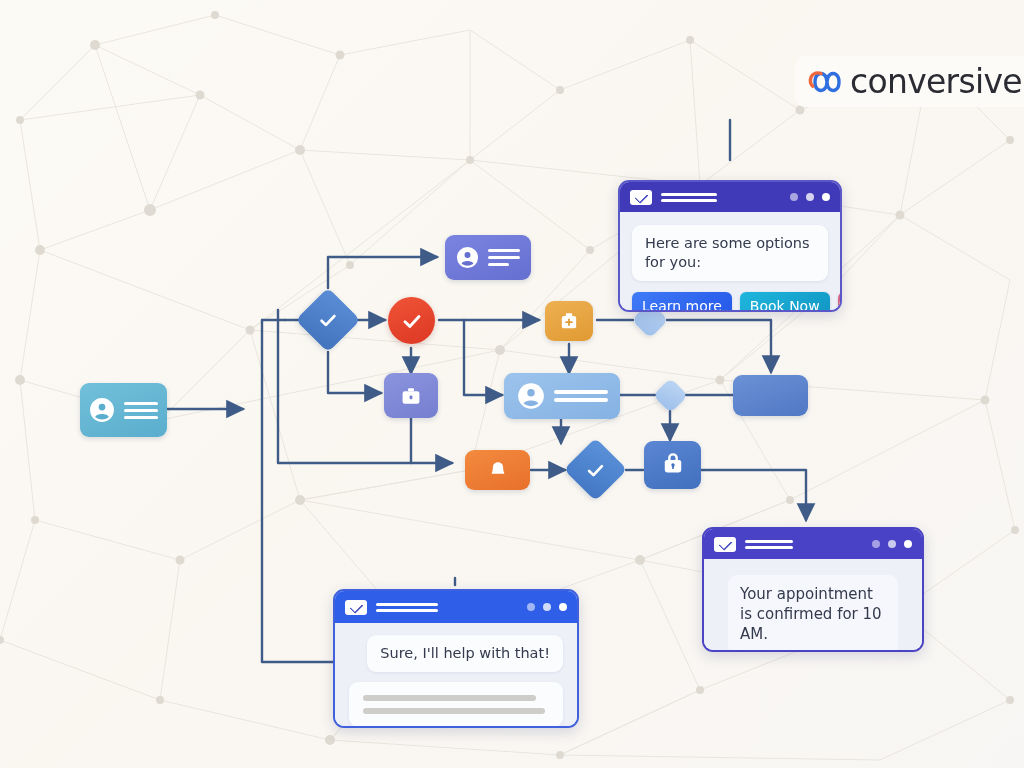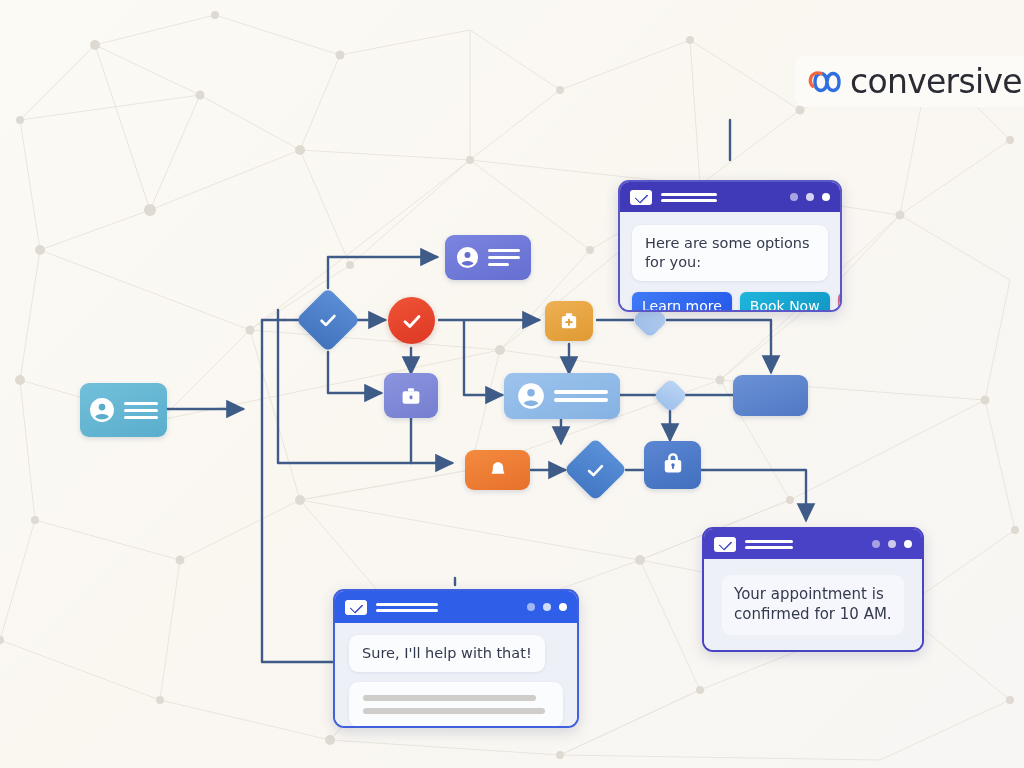--- a/index.html
+++ b/index.html
@@ -469,26 +469,26 @@
       <span class="head-bars">
         <i style="width:48px"></i>
           <i style="width:48px"></i>
       </span>
       <span class="head-dots">
         <i style="opacity:.5"></i>
           <i style="opacity:.72"></i>
           <i></i>
       </span>
     </div>
-    <div class="chat-body" style="padding:16px 18px;">
+    <div class="chat-body" style="padding:16px 24px;">
       <div class="bubble" style="background:#f6f7fc; box-shadow:none; font-size:15px; padding:10px 12px;">Your appointment is confirmed for 10 AM.</div>
     </div>
   </div>
 
-  <div class="chat" style="left:333px; top:589px; width:246px; height:139px; border:2px solid #3f61dd; background:#eef0f8;">
+  <div class="chat" style="left:333px; top:589px; width:246px; height:139px; border:2px solid #3f61dd; background:#eef0f8;text-align:right;">
     <div class="chat-head" style="background:#2f5fe8; height:32px;">
       <span class="env-icon"></span>
       <span class="head-bars">
         <i style="width:62px"></i>
           <i style="width:62px"></i>
       </span>
       <span class="head-dots">
         <i style="opacity:.55"></i>
           <i style="opacity:.78"></i>
           <i></i>

